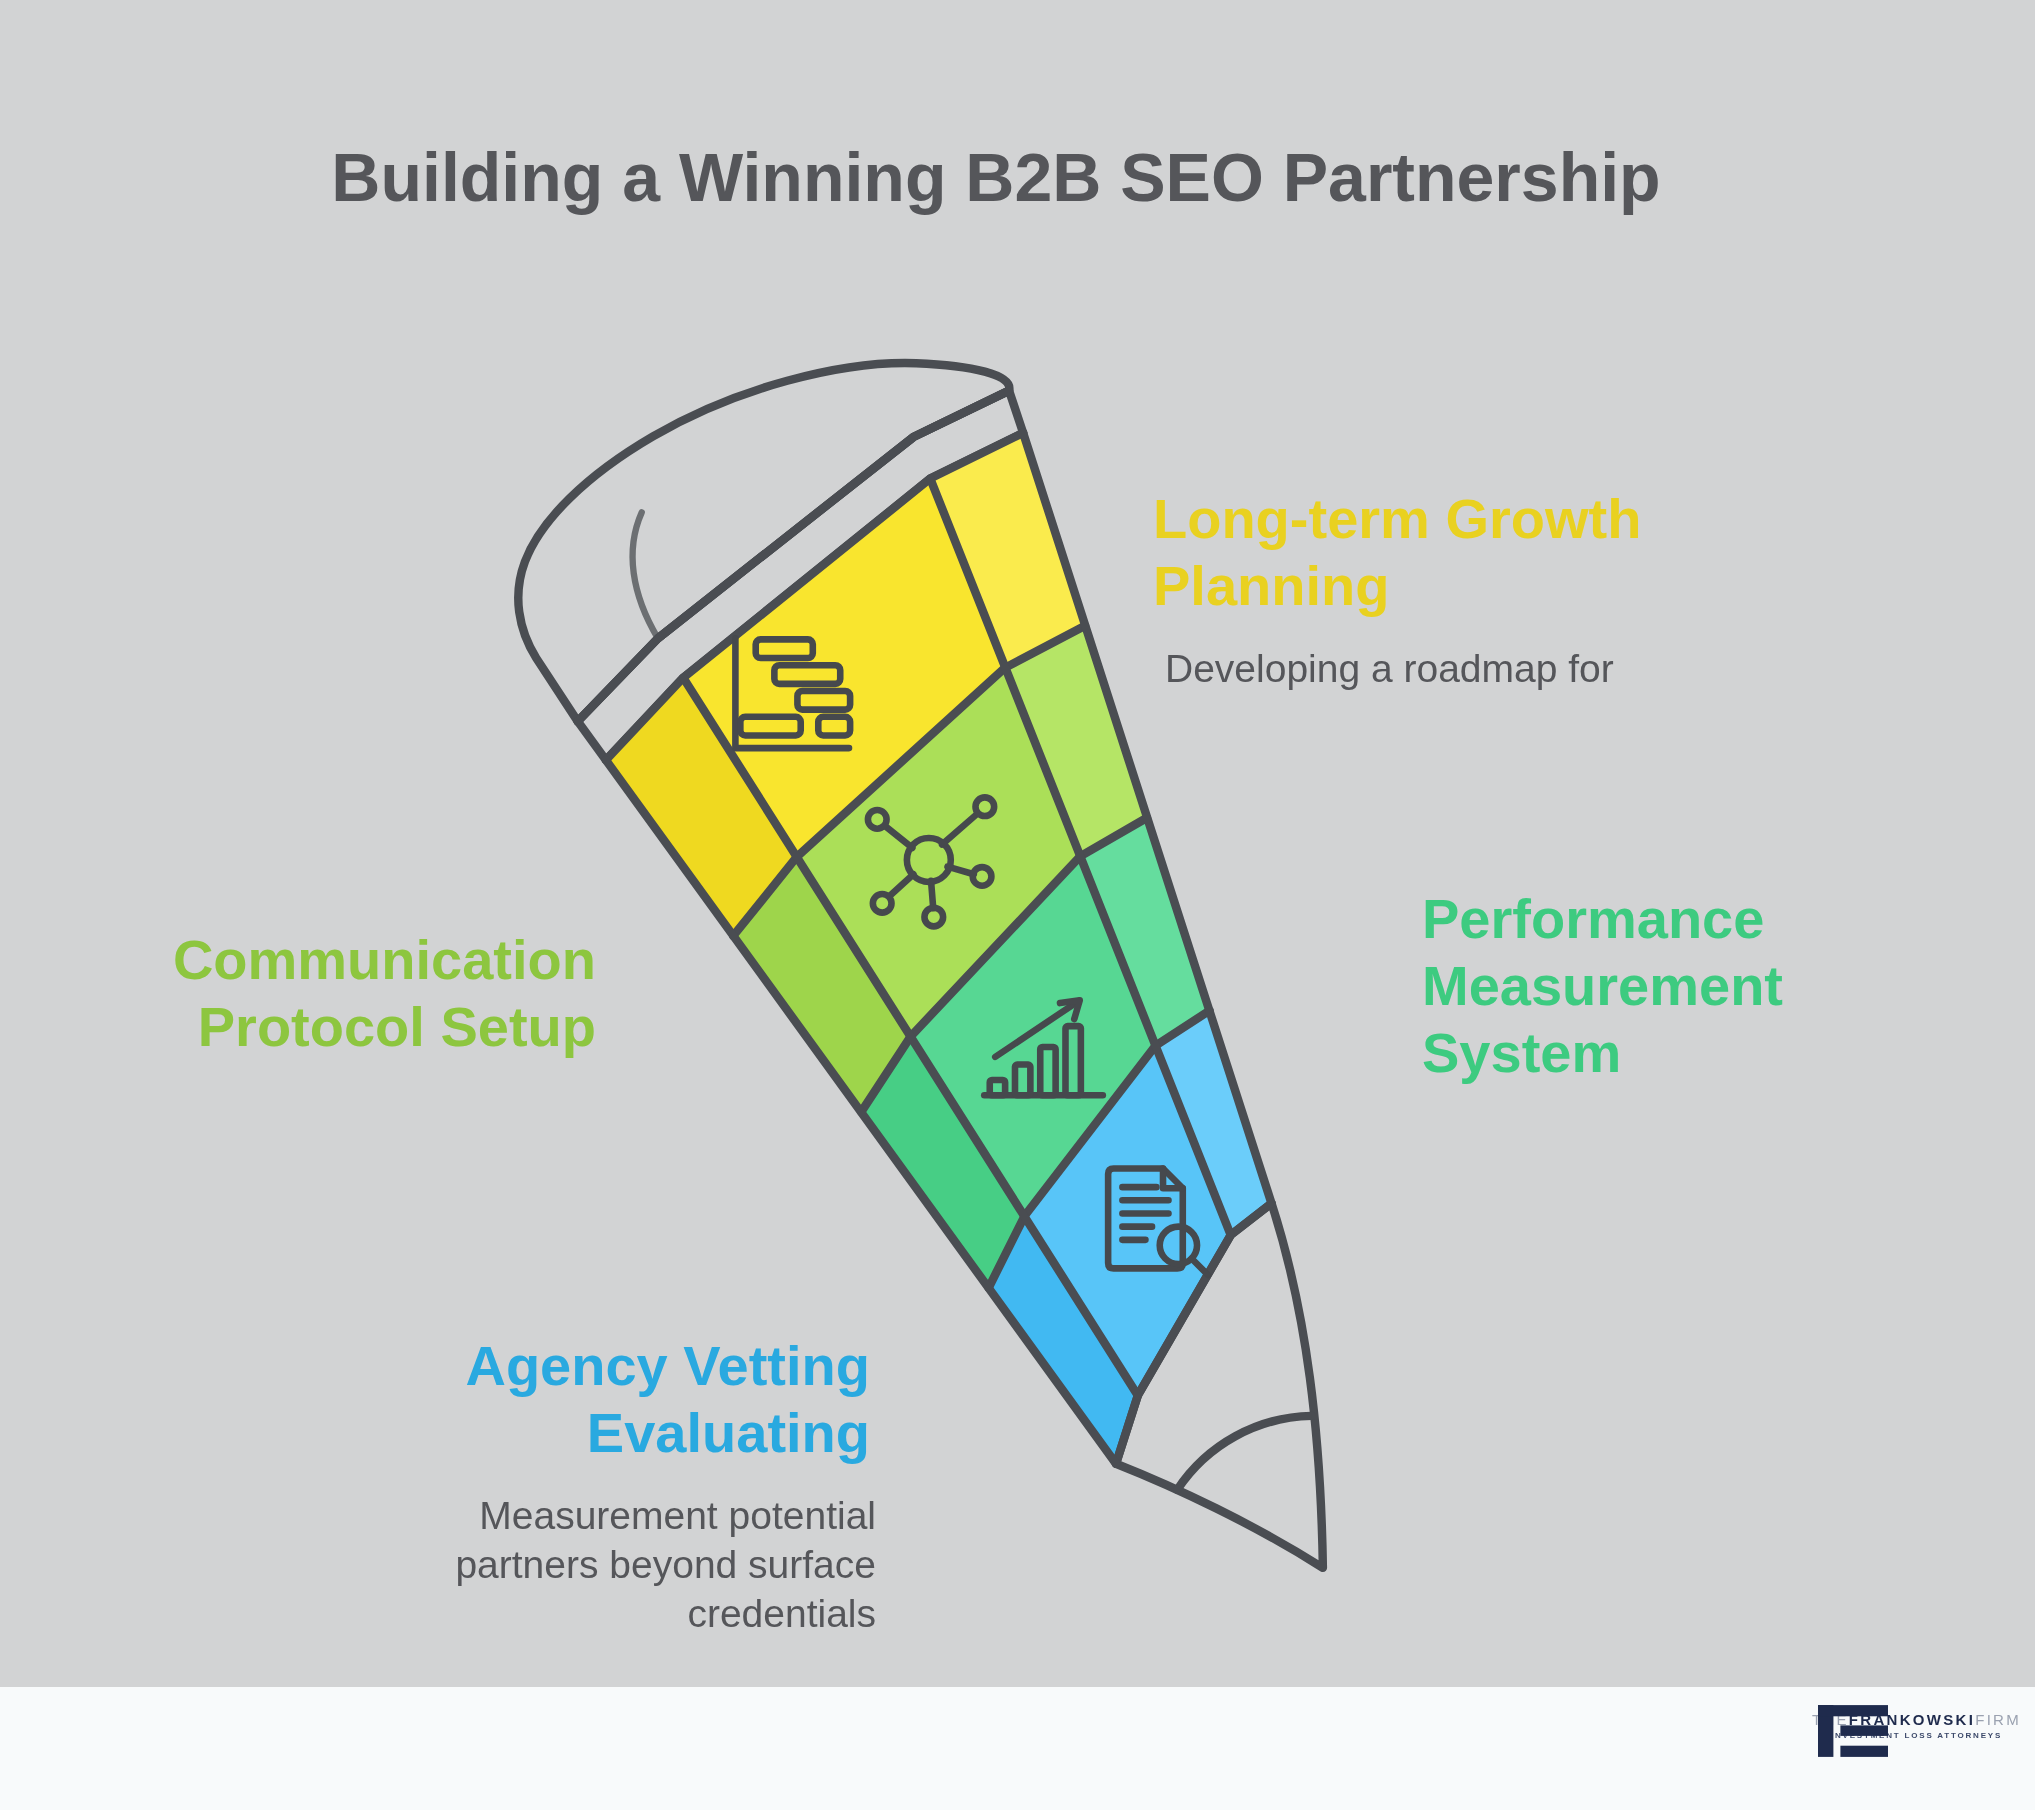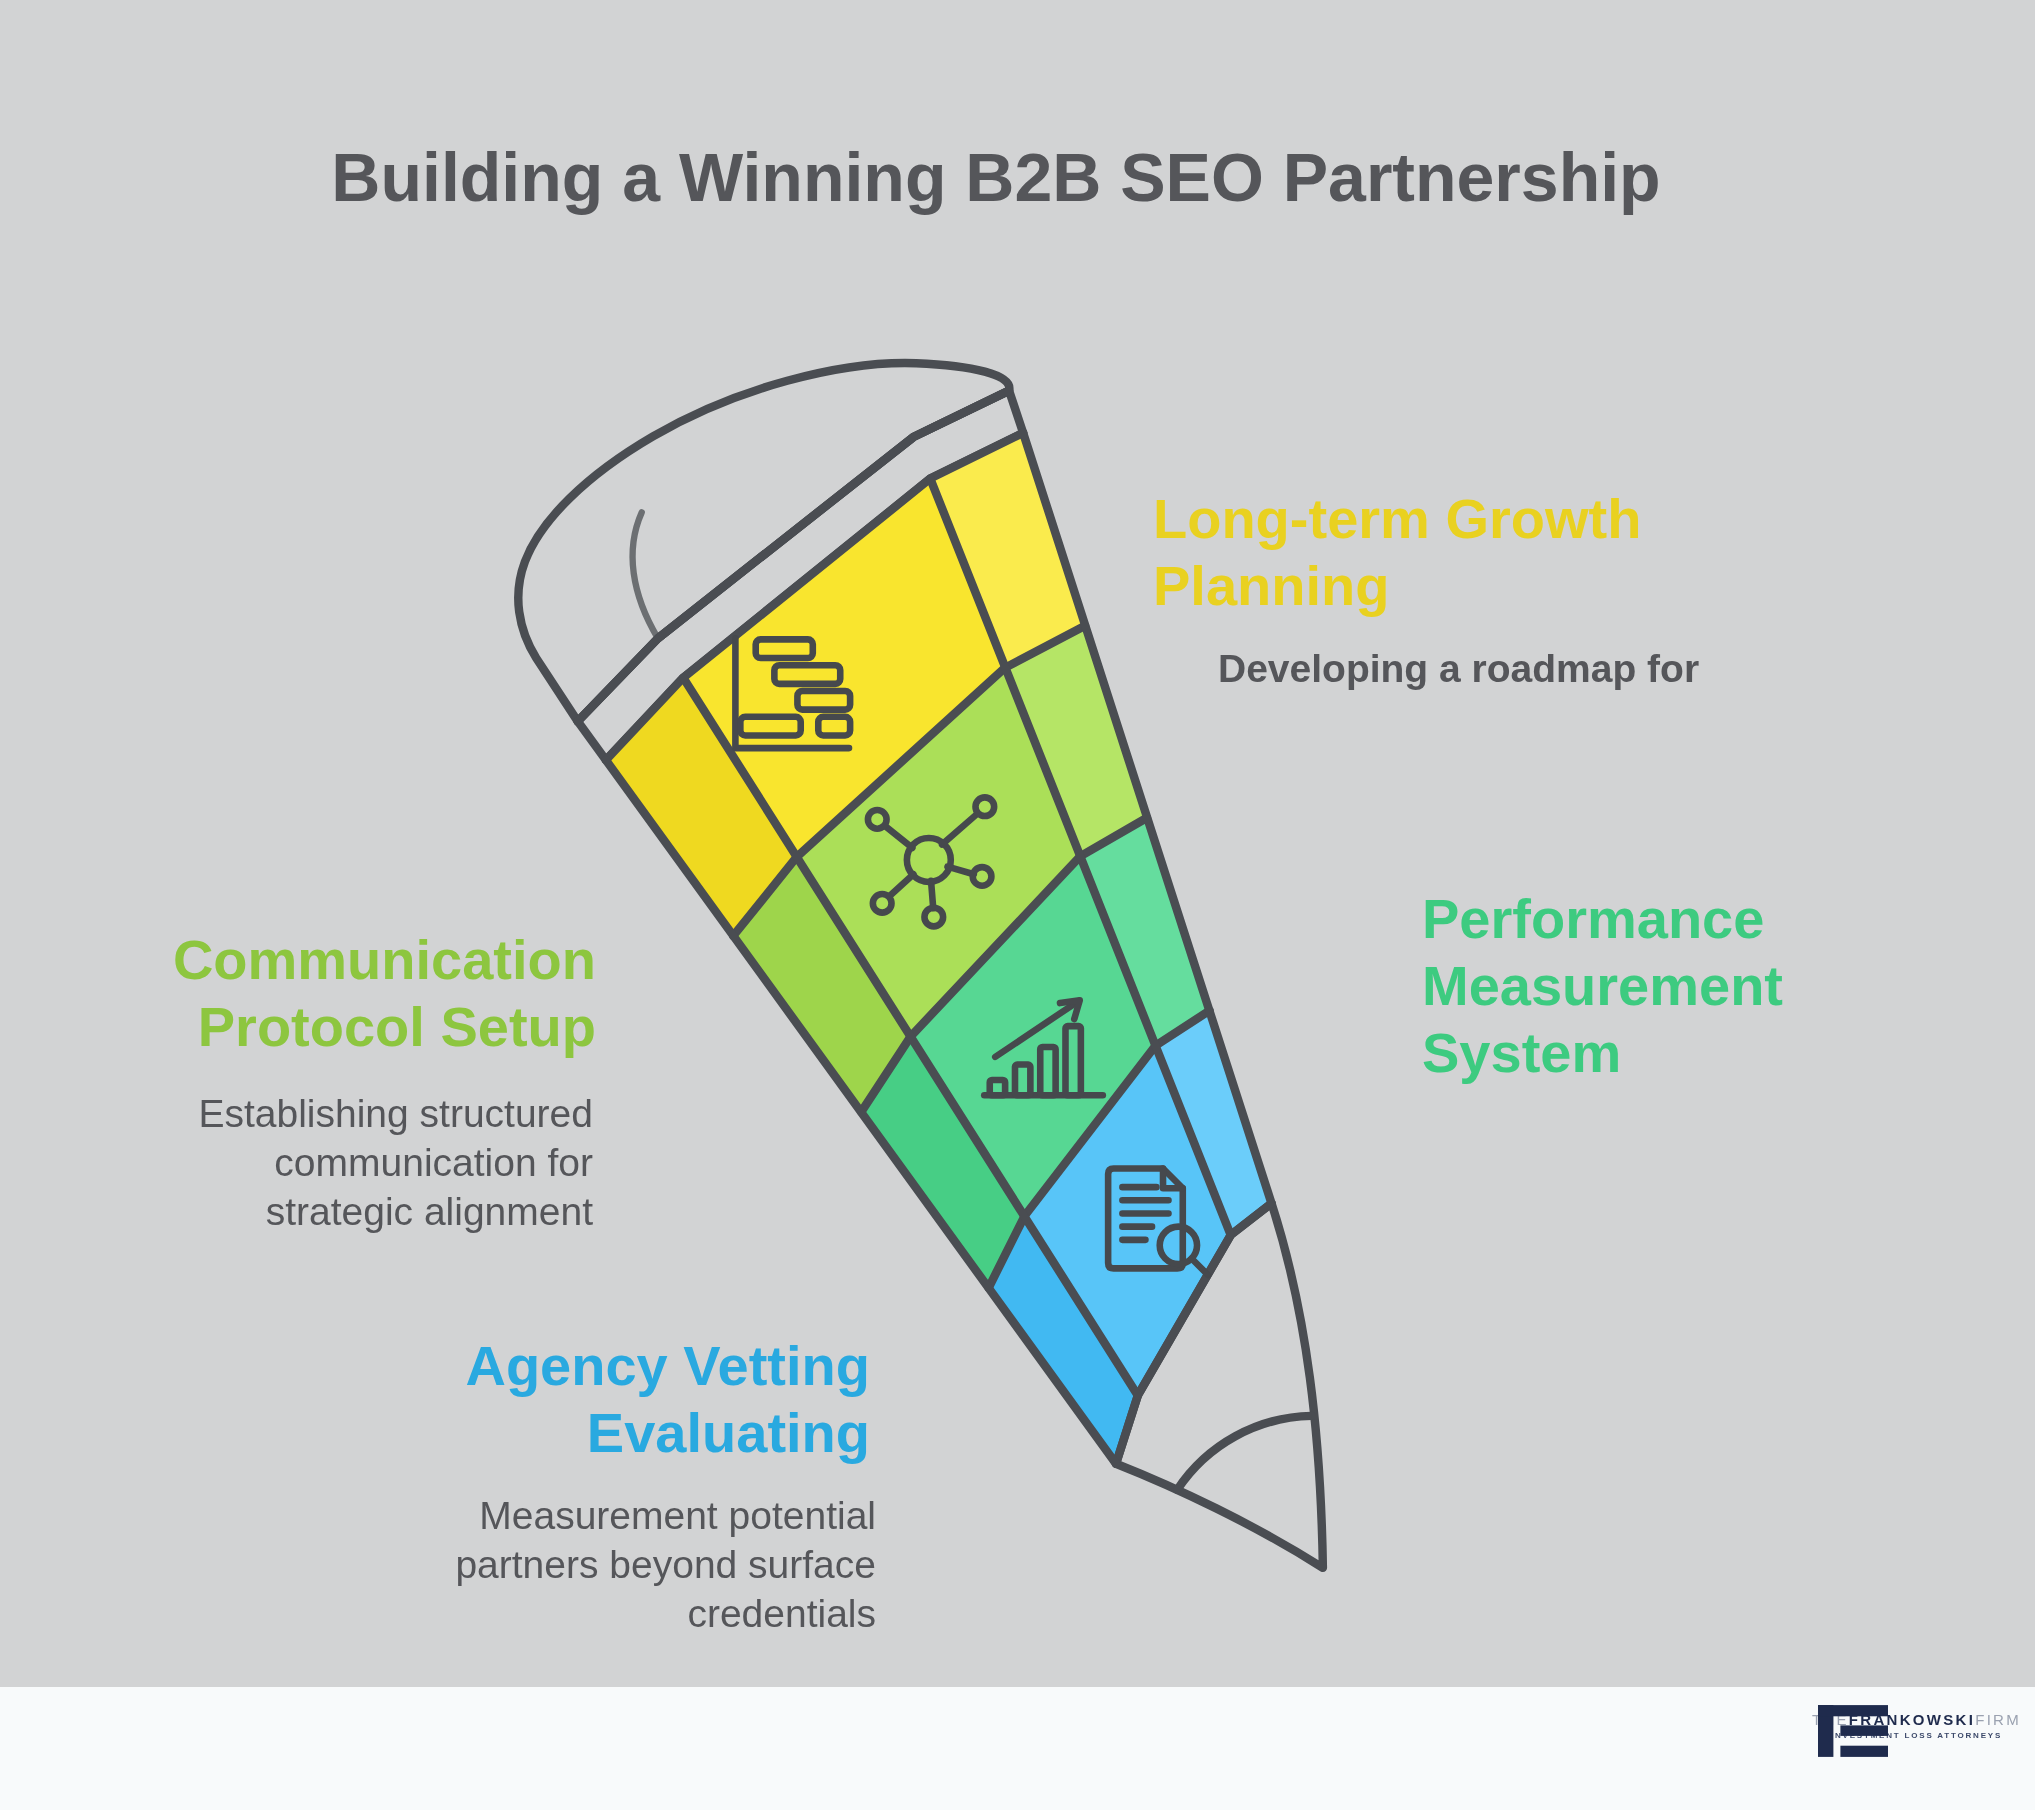--- a/index.html
+++ b/index.html
@@ -27,21 +27,21 @@
     font-size:39px;font-weight:400;line-height:49px;color:#55565A;
     white-space:nowrap;
   }
   .align-left{text-align:left;}
   .align-right{text-align:right;}
   .h-yellow{color:#E9D120;}
   .h-lime{color:#8DC63F;}
   .h-green{color:#3DCB80;}
   .h-blue{color:#29A9E0;}
   #ltgp-h{left:1153px;top:473px;}
-  #ltgp-b{left:1218px;top:644px;font-weight:bold;}
+  #ltgp-b{left:1165px;top:644px;}
   #cps-h{right:1439px;top:914px;}
   #cps-b{right:1442px;top:1089px;}
   #pms-h{left:1422px;top:873px;}
   #pms-b{left:1422px;top:1092px;}
   #avf-h{right:1165px;top:1320px;}
   #avf-b{right:1159px;top:1491px;}
   .footer{
     position:absolute;left:0;top:1687px;width:2035px;height:123px;
     background:#F8FAFB;
   }
@@ -175,25 +175,20 @@
     <div>Planning</div>
   </div>
   <div id="ltgp-b" class="body-text align-left">
     <div>Developing a roadmap for</div>
   </div>
 
   <div id="cps-h" class="heading h-lime align-right">
     <div>Communication</div>
     <div>Protocol Setup</div>
   </div>
-  <div id="cps-b" class="body-text align-right">
-    <div>Establishing structured</div>
-    <div>communication for</div>
-    <div>strategic alignment</div>
-  </div>
 
   <div id="pms-h" class="heading h-green align-left">
     <div>Performance</div>
     <div>Measurement</div>
     <div>System</div>
   </div>
 
   <div id="avf-h" class="heading h-blue align-right">
     <div>Agency Vetting</div>
     <div>Evaluating</div>

